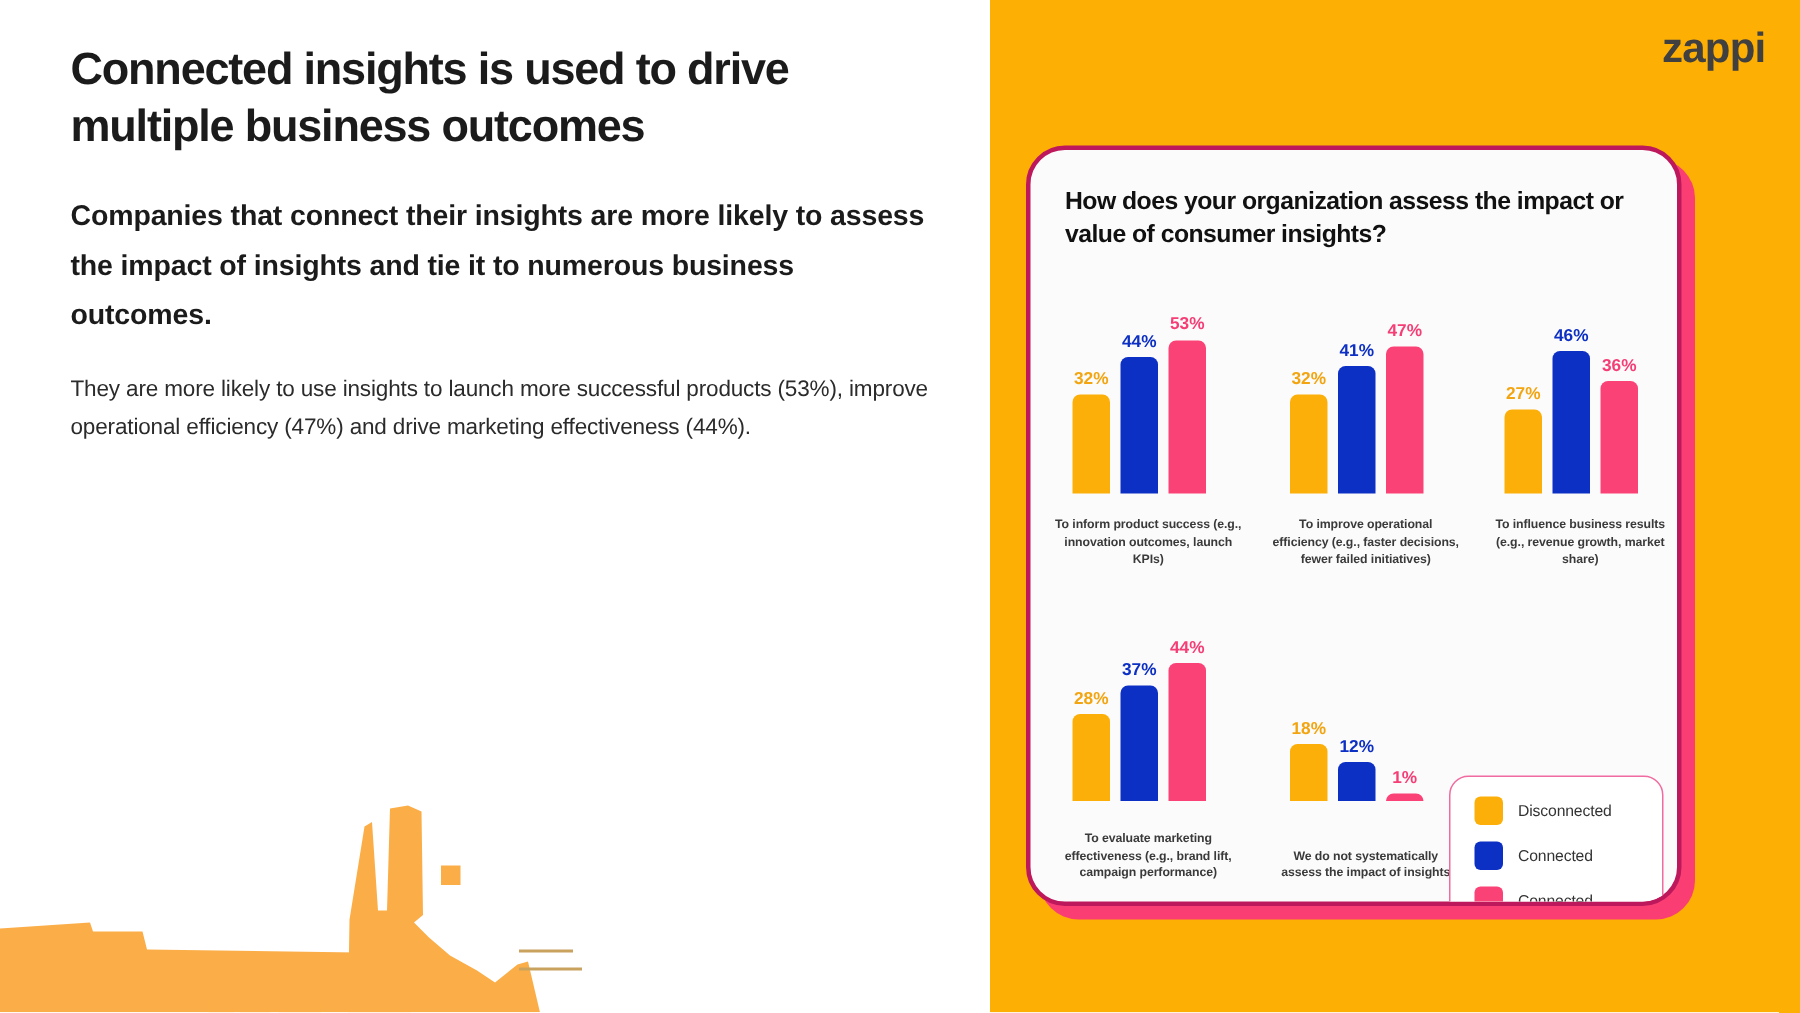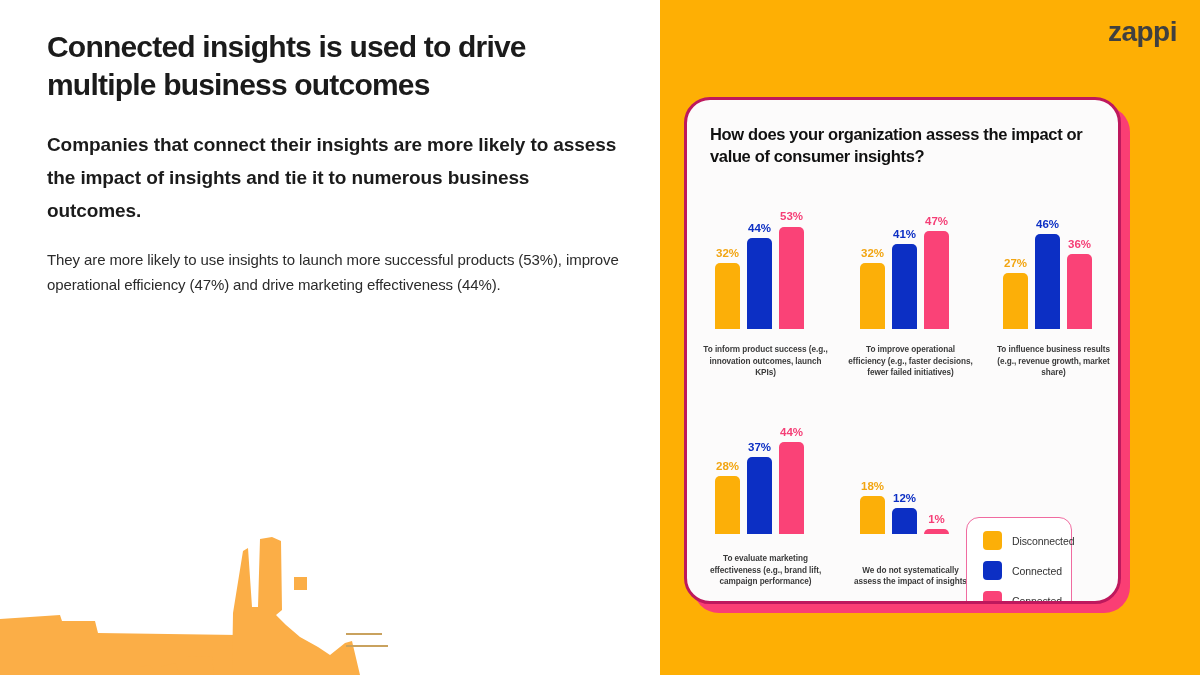--- a/index.html
+++ b/index.html
@@ -170,21 +170,21 @@
     font-weight: 700;
     color: #3a3a3a;
     letter-spacing: -0.05px;
   }
   .row-2 .cat-label { bottom: 4px; }
 
   
   .legend {
     position: absolute;
     left: 279px; top: 325px;
-    width: 106px; height: 110px;
+    width: 143px; height: 110px;
     border: 1.6px solid #F06BA0;
     border-radius: 13px;
     background: #FFFFFF;
     padding: 13px 0 0 16px;
   }
   .legend-item {
     display: flex;
     align-items: center;
     margin-bottom: 11px;
   }

